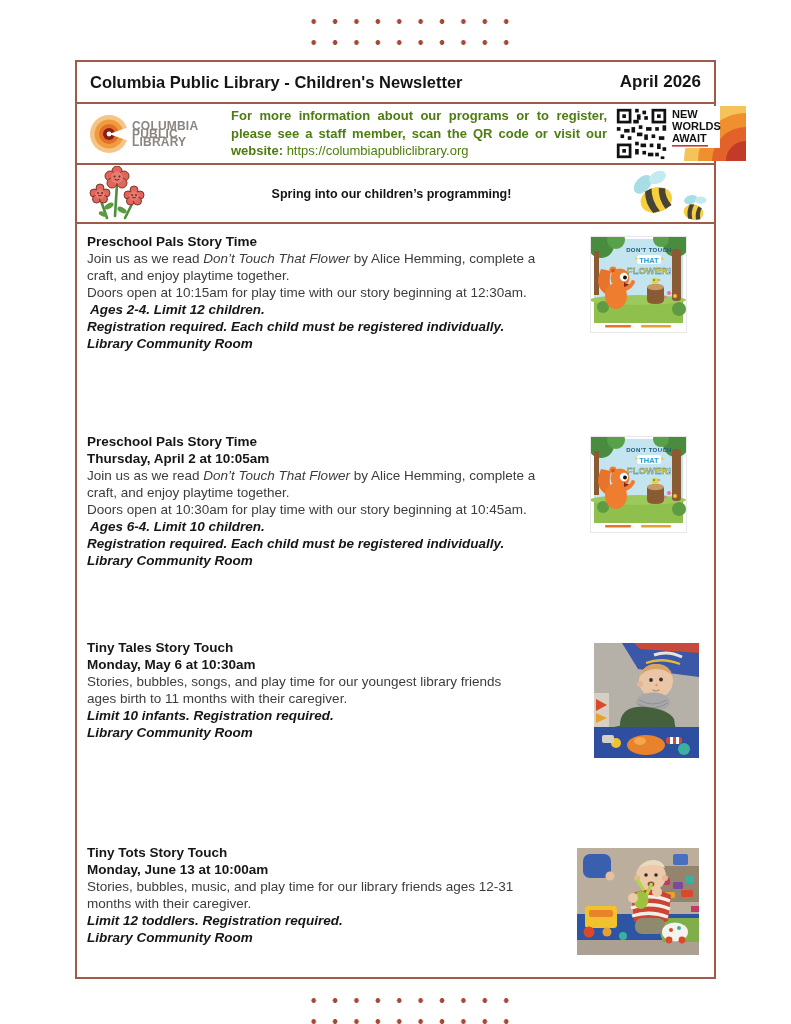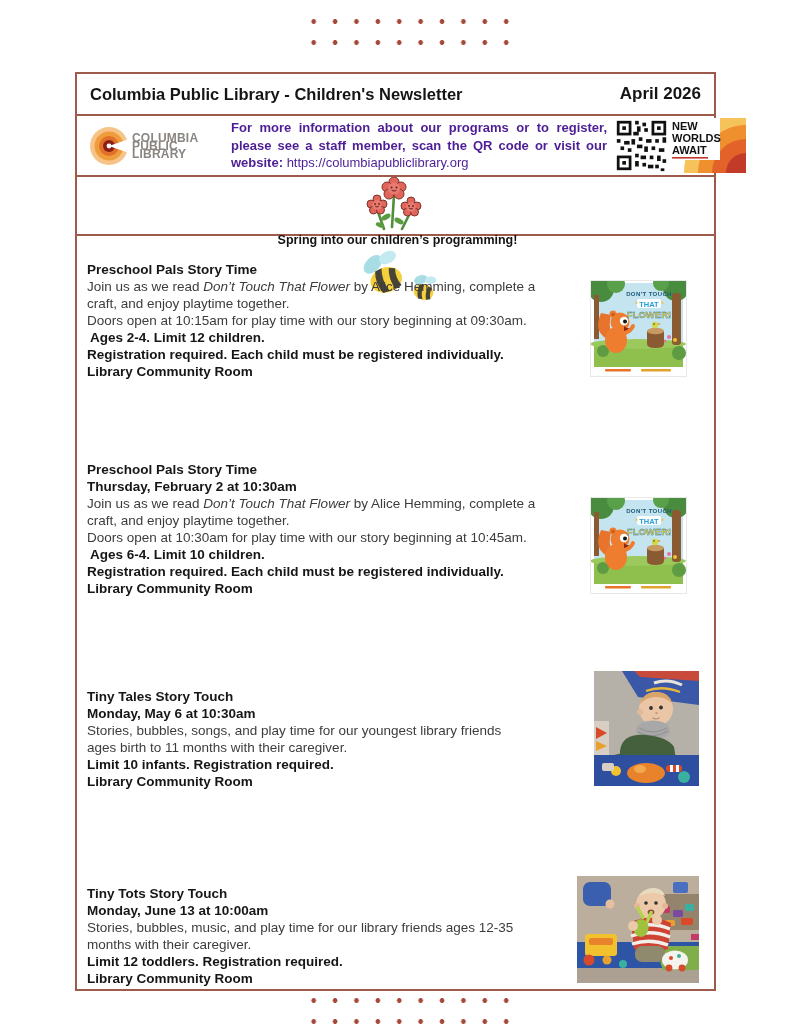--- a/index.html
+++ b/index.html
@@ -11,63 +11,63 @@
   .dots{
     position:absolute;left:300px;width:216px;height:42px;
     background-image:radial-gradient(circle,#a6493a 2.1px,rgba(0,0,0,0) 2.7px);
     background-size:21.4px 21px;background-position:3px 5px;
   }
   .dots.top{top:6px}
   .dots.bottom{top:985px}
 
   
   .frame{
-    position:absolute;left:75px;top:72px;width:637px;height:915px;
+    position:absolute;left:75px;top:60px;width:637px;height:915px;
     border:2px solid #9e5a4b;background:#fff;box-sizing:content-box;
   }
 
   
   .title-bar{
     display:flex;justify-content:space-between;align-items:center;
     height:40px;padding:0 13px;border-bottom:2px solid #9e5a4b;
   }
   .title-bar h1{margin:0;font-size:16.5px;font-weight:bold;color:#151515;}
   .issue{font-size:17px;font-weight:bold;color:#151515;}
 
   
   .info-bar{
     display:flex;align-items:center;height:59px;
     border-bottom:2px solid #9e5a4b;padding:0 8px 0 12px;
   }
   .logo{display:flex;align-items:center;gap:3px;width:112px;flex:none;}
   .logo-text{font-size:12px;line-height:8px;color:#8a8580;font-weight:bold;letter-spacing:.2px;}
   .info-text{
     width:376px;margin:0 8px 0 30px;font-size:13px;line-height:17.5px;
-    text-align:justify;color:#4c1d95;flex:none;
+    text-align:justify;color:#4d7c0f;flex:none;
   }
   .info-text .b{font-weight:bold;}
   .qr{width:53px;height:53px;flex:none;}
   .nwa{width:78px;height:55px;flex:none;margin-left:auto;margin-right:2px;}
 
   
   .banner{
     display:flex;align-items:center;height:57px;
-    border-bottom:2px solid #9e5a4b;padding:0 6px 0 10px;flex-direction:column;
+    border-bottom:2px solid #9e5a4b;padding:0 6px 0 10px;
   }
   .banner-text{flex:1;text-align:center;font-weight:bold;font-size:12.5px;color:#141414;}
   .flowers,.bees{flex:none;}
 
   
   .events{position:relative;height:753px;}
-  .event{position:absolute;left:10px;right:4px;display:flex;align-items:flex-end;margin-top:16px;}
+  .event{position:absolute;left:10px;right:4px;display:flex;align-items:flex-start;}
   .event-text{width:472px;font-size:13.5px;line-height:17px;color:#3c3c3c;flex:none;}
   .event.narrow .event-text{width:437px;}
   .event-text .bold{font-weight:bold;color:#161616;}
   .event-text p{margin:0;}
-  .ev-bi{font-weight:bold;color:#161616;}
+  .ev-bi{font-weight:bold;font-style:italic;color:#161616;}
   .ages{padding-left:3px;}
   .event-media{margin:4px 0 0 auto;flex:none;}
   .media-book{margin-right:24px;}
   .media-photo{margin-right:11px;}
   .ev1{top:9px}.ev2{top:209px}.ev3{top:415px}.ev4{top:620px}
   figure{margin:0;}
   .cover{box-shadow:0 0 0 1px #e8e8e8;}
 </style>
 </head>
 <body>
@@ -232,21 +232,21 @@
       </g>
     </svg>
   </div>
 
   <div class="events">
 
     <section class="event ev1">
       <div class="event-text">
         <div class="bold">Preschool Pals Story Time</div>
         <p><span>Join us as we read </span><i>Don’t Touch That Flower</i><span> by Alice Hemming, complete a craft, and enjoy playtime together.</span></p>
-        <div>Doors open at 10:15am for play time with our story beginning at 09:30am.</div>
+        <div>Doors open at 10:15am for play time with our story beginning at 12:30am.</div>
         <div class="ev-bi ages">Ages 2-4. Limit 12 children.</div>
         <div class="ev-bi">Registration required. Each child must be registered individually.</div>
         <div class="ev-bi">Library Community Room</div>
       </div>
       <figure class="event-media media-book">
         <svg class="cover" width="95" height="95" viewBox="0 0 95 95">
           <rect width="95" height="95" fill="#fff"></rect>
           <rect x="3" y="2" width="89" height="84" fill="#c4e4ef"></rect>
           <rect x="3" y="62" width="89" height="24" fill="#8fbf4d"></rect>
           <ellipse cx="47" cy="63" rx="48" ry="5" fill="#9cc95b"></ellipse>
@@ -285,21 +285,21 @@
               <rect x="14" y="88" width="26" height="2.4" rx="1"></rect>
               <rect x="50" y="88" width="30" height="2.4" rx="1" fill="#e2a12c"></rect>
             </g>
         </svg>
       </figure>
     </section>
 
     <section class="event ev2">
       <div class="event-text">
         <div class="bold">Preschool Pals Story Time</div>
-        <div class="bold">Thursday, February 2 at 10:30am</div>
+        <div class="bold">Thursday, April 2 at 10:05am</div>
         <p><span>Join us as we read </span><i>Don’t Touch That Flower</i><span> by Alice Hemming, complete a craft, and enjoy playtime together.</span></p>
         <div>Doors open at 10:30am for play time with our story beginning at 10:45am.</div>
         <div class="ev-bi ages">Ages 6-4. Limit 10 children.</div>
         <div class="ev-bi">Registration required. Each child must be registered individually.</div>
         <div class="ev-bi">Library Community Room</div>
       </div>
       <figure class="event-media media-book">
         <svg class="cover" width="95" height="95" viewBox="0 0 95 95">
           <rect width="95" height="95" fill="#fff"></rect>
           <rect x="3" y="2" width="89" height="84" fill="#c4e4ef"></rect>
@@ -388,21 +388,21 @@
             <circle cx="22" cy="100" r="5" fill="#f2c12e"></circle>
           <rect x="8" y="92" width="12" height="8" rx="2" fill="#d8cfc4"></rect>
         </svg>
       </figure>
     </section>
 
     <section class="event narrow ev4">
       <div class="event-text">
         <div class="bold">Tiny Tots Story Touch</div>
         <div class="bold">Monday, June 13 at 10:00am</div>
-        <p><span>Stories, bubbles, music, and play time for our library friends ages 12-35 months with their caregiver.</span></p>
+        <p><span>Stories, bubbles, music, and play time for our library friends ages 12-31 months with their caregiver.</span></p>
         <div class="ev-bi">Limit 12 toddlers. Registration required.</div>
         <div class="ev-bi">Library Community Room</div>
       </div>
       <figure class="event-media media-photo">
         <svg width="122" height="107" viewBox="0 0 122 107">
           <rect width="122" height="107" fill="#bcae9c"></rect>
           <rect x="78" y="18" width="44" height="36" fill="#94846e"></rect>
           <rect x="6" y="6" width="28" height="24" rx="7" fill="#3a5fae"></rect>
           <circle cx="33" cy="28" r="4.5" fill="#e5c0a0"></circle>
           <rect x="96" y="6" width="15" height="11" rx="2" fill="#4a6fc0"></rect>

